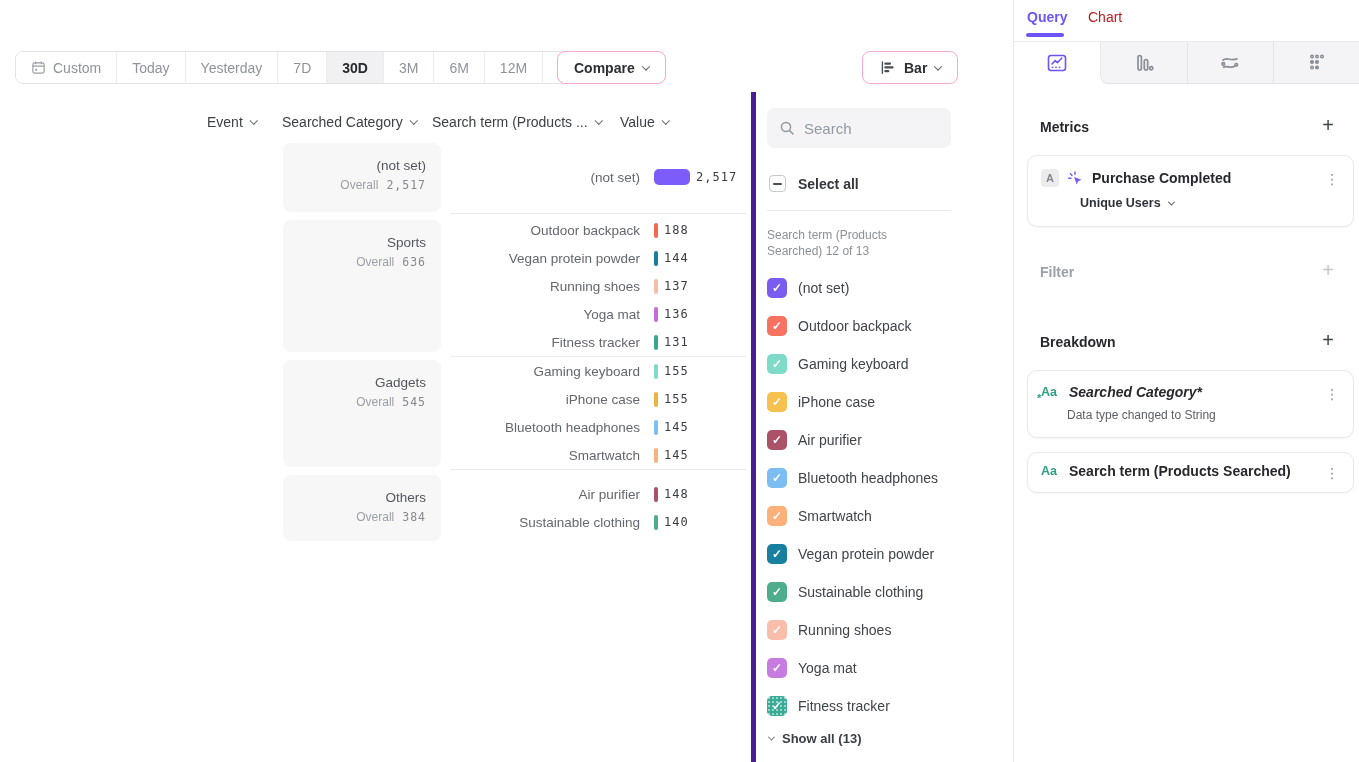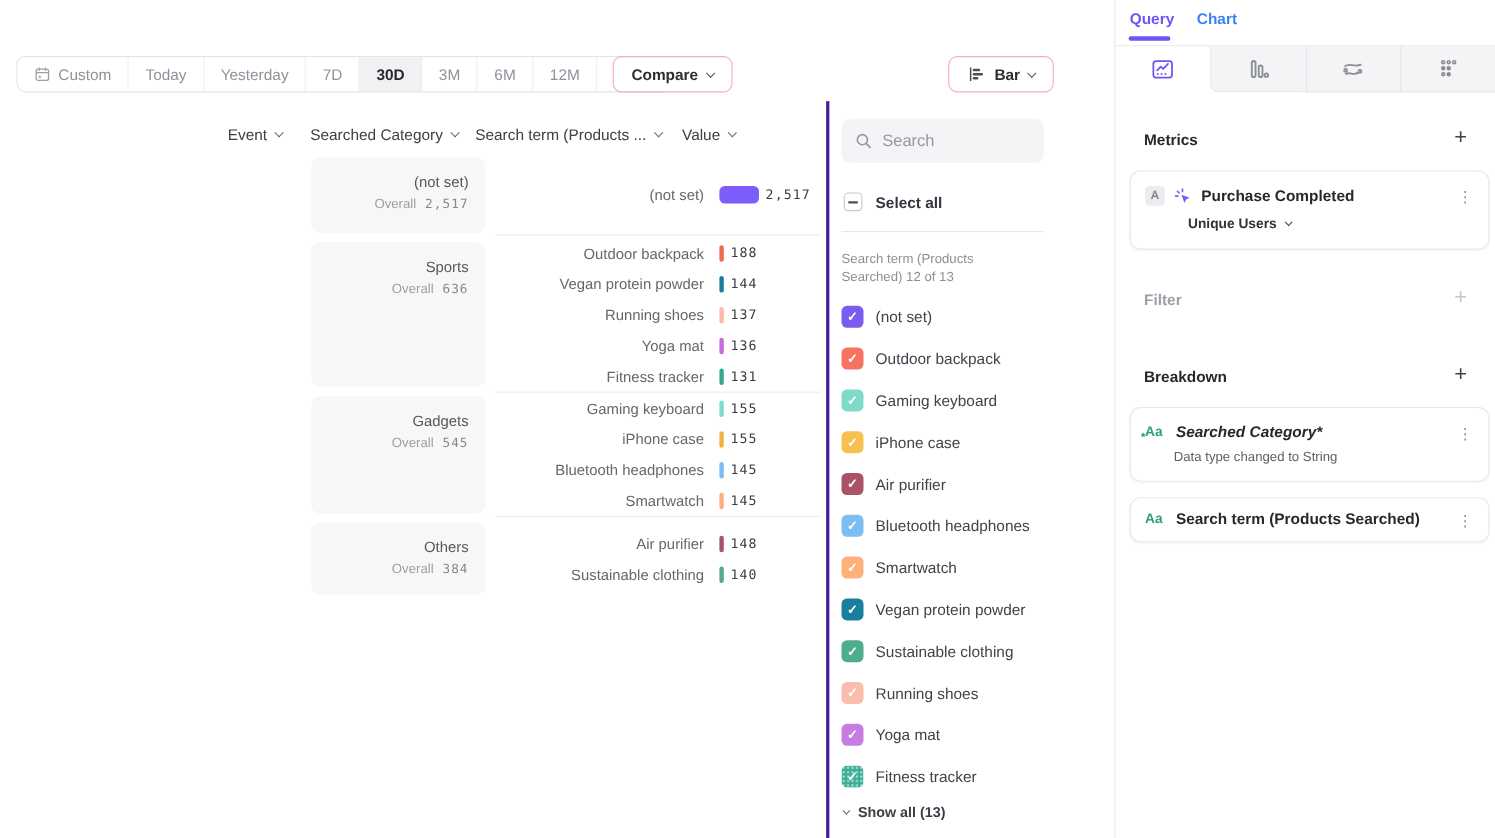--- a/index.html
+++ b/index.html
@@ -57,21 +57,21 @@
   .crow:nth-of-type(2){ margin-top:25px; }
   .crow:nth-of-type(7){ margin-top:1px; }
   .crow:nth-of-type(11){ margin-top:11px; }
   .term { width:190px; text-align:right; font-size:13.5px; color:#63676e; white-space:nowrap; }
   .rbar { margin-left:14px; width:4px; height:15px; border-radius:2.5px; flex:none; }
   .crow:nth-of-type(1) .rbar { height:16px; border-radius:5px; }
   .rval { margin-left:6px; font-size:12px; color:#393c41; }
 
   
   .legend-panel { position:absolute; left:751px; top:92px; width:262px; height:670px;
-                  border-left:3px solid #4c1d95; }
+                  border-left:5px solid #4c1d95; }
   .search-box { position:absolute; left:11px; top:16px; width:184px; height:40px; background:#f4f4f6;
                 border-radius:8px; display:flex; align-items:center; padding:0 12px; gap:9px; }
   .search-box input { border:none; outline:none; background:transparent; font-family:inherit;
                       font-size:15px; color:#3d4046; width:130px; }
   .search-box input::placeholder { color:#9399a2; }
   .select-all { position:absolute; left:13px; top:83px; display:flex; align-items:center; gap:12px; cursor:pointer; }
   .sa-box { width:17px; height:17px; border:1.5px solid #c6c8cd; border-radius:4px; background:#fff;
             display:flex; align-items:center; justify-content:center; }
   .sa-dash { width:9px; height:2px; background:#4a4e55; border-radius:1px; }
   .select-all .lbl { font-size:14px; font-weight:700; color:#33363c; }
@@ -86,21 +86,21 @@
   .li .li-label { font-size:14px; color:#3f434a; }
   .show-all { position:absolute; left:13px; top:639px; display:flex; align-items:center; gap:8px;
               background:none; border:none; cursor:pointer; font-family:inherit;
               font-size:13px; font-weight:700; color:#3a3e45; }
   .show-all .chev { width:5px; height:5px; color:#6a6e75; }
 
   
   .query-panel { position:absolute; left:1013px; top:0; width:346px; height:762px; border-left:1px solid #e7e7ea; }
   .qc-tab { position:absolute; top:9px; font-size:14px; cursor:pointer; background:none; border:none; font-family:inherit; }
   .qc-tab.active { left:13px; color:#6c55f5; font-weight:700; }
-  .qc-tab.idle { left:74px; color:#3b82f6; font-weight:700; }
+  .qc-tab.idle { left:74px; color:#b91c1c; font-weight:400; }
   .qc-underline { position:absolute; left:12px; top:33px; width:38px; height:3.5px; border-radius:2px; background:#6c55f5; }
   .icon-tabs { position:absolute; left:0; top:41px; width:346px; height:43px; display:flex; border-top:1px solid #ebebee; }
   .itab { flex:1; display:flex; align-items:center; justify-content:center; cursor:pointer; }
   .itab.inactive { background:#f4f4f6; border-bottom:1px solid #e3e3e6; }
   .itab:nth-child(2) { border-bottom-left-radius:8px; border-left:1px solid #e8e8eb; }
   .itab:nth-child(3), .itab:nth-child(4) { border-left:1px solid #e3e3e6; }
 
   .q-heading { position:absolute; left:26px; font-size:14px; font-weight:700; color:#26282d; }
   .q-heading.muted { color:#9ba0a8; }
   .q-plus { position:absolute; right:20px; width:22px; height:22px; border:none; background:none; cursor:pointer;

